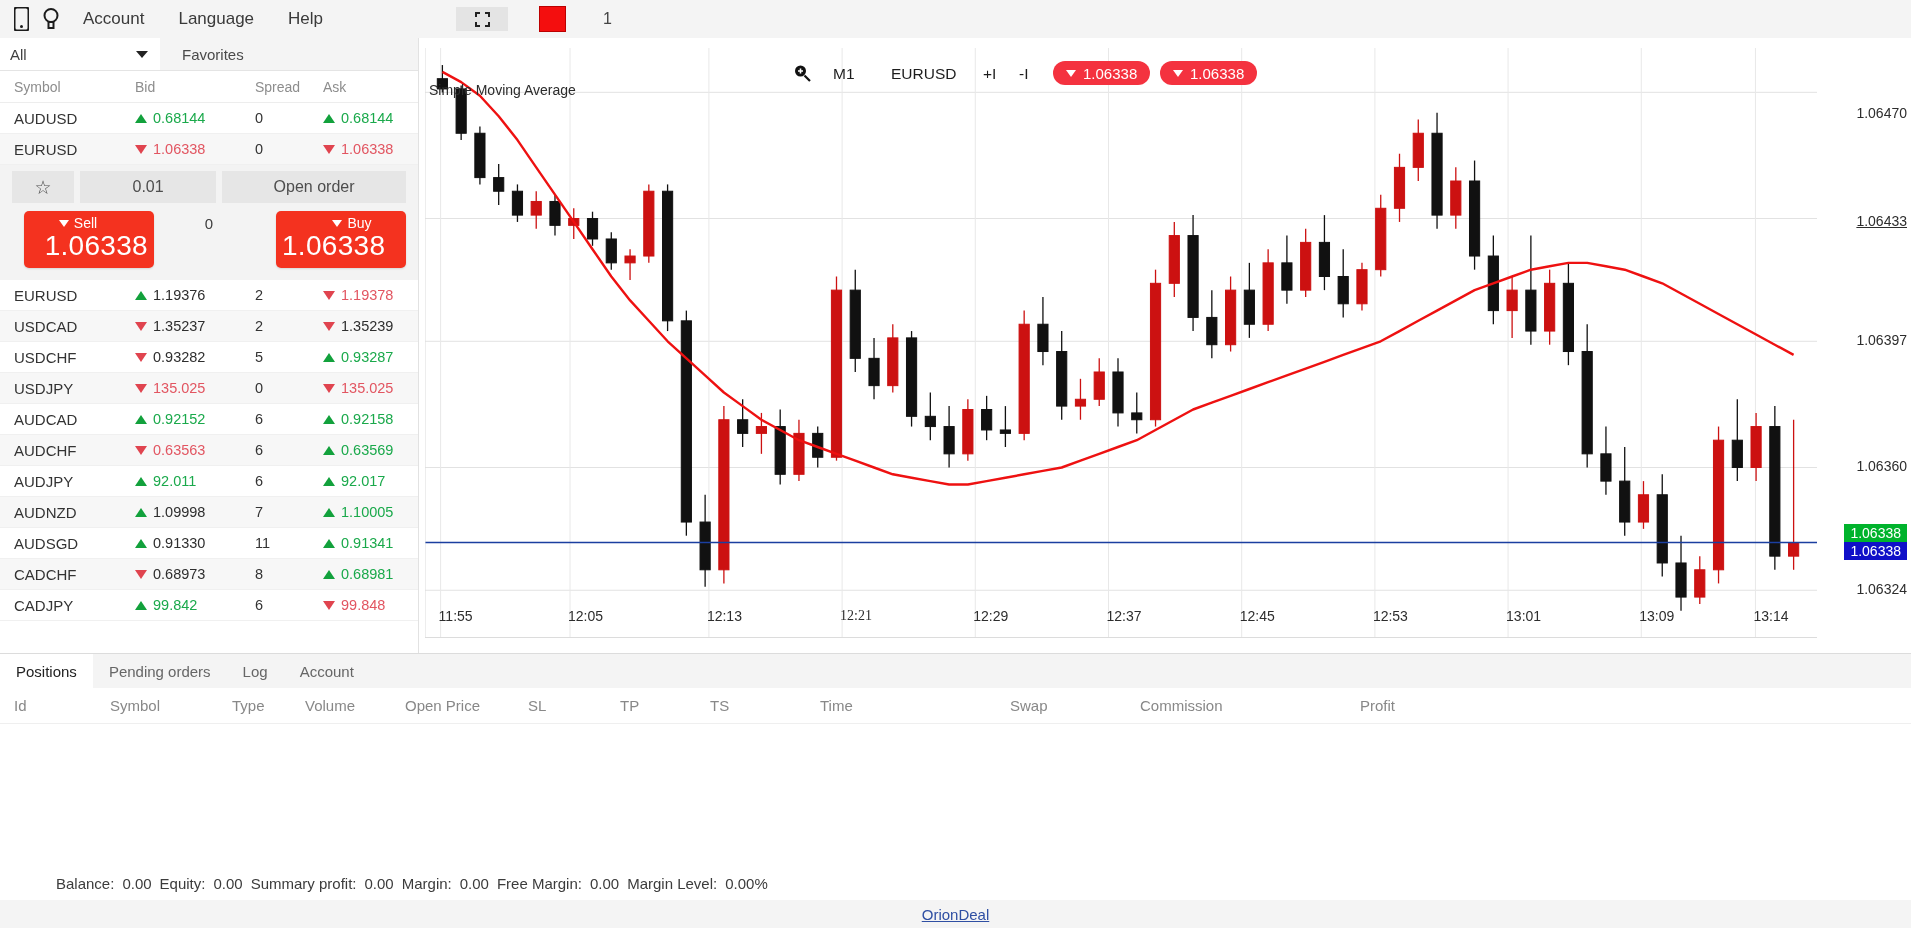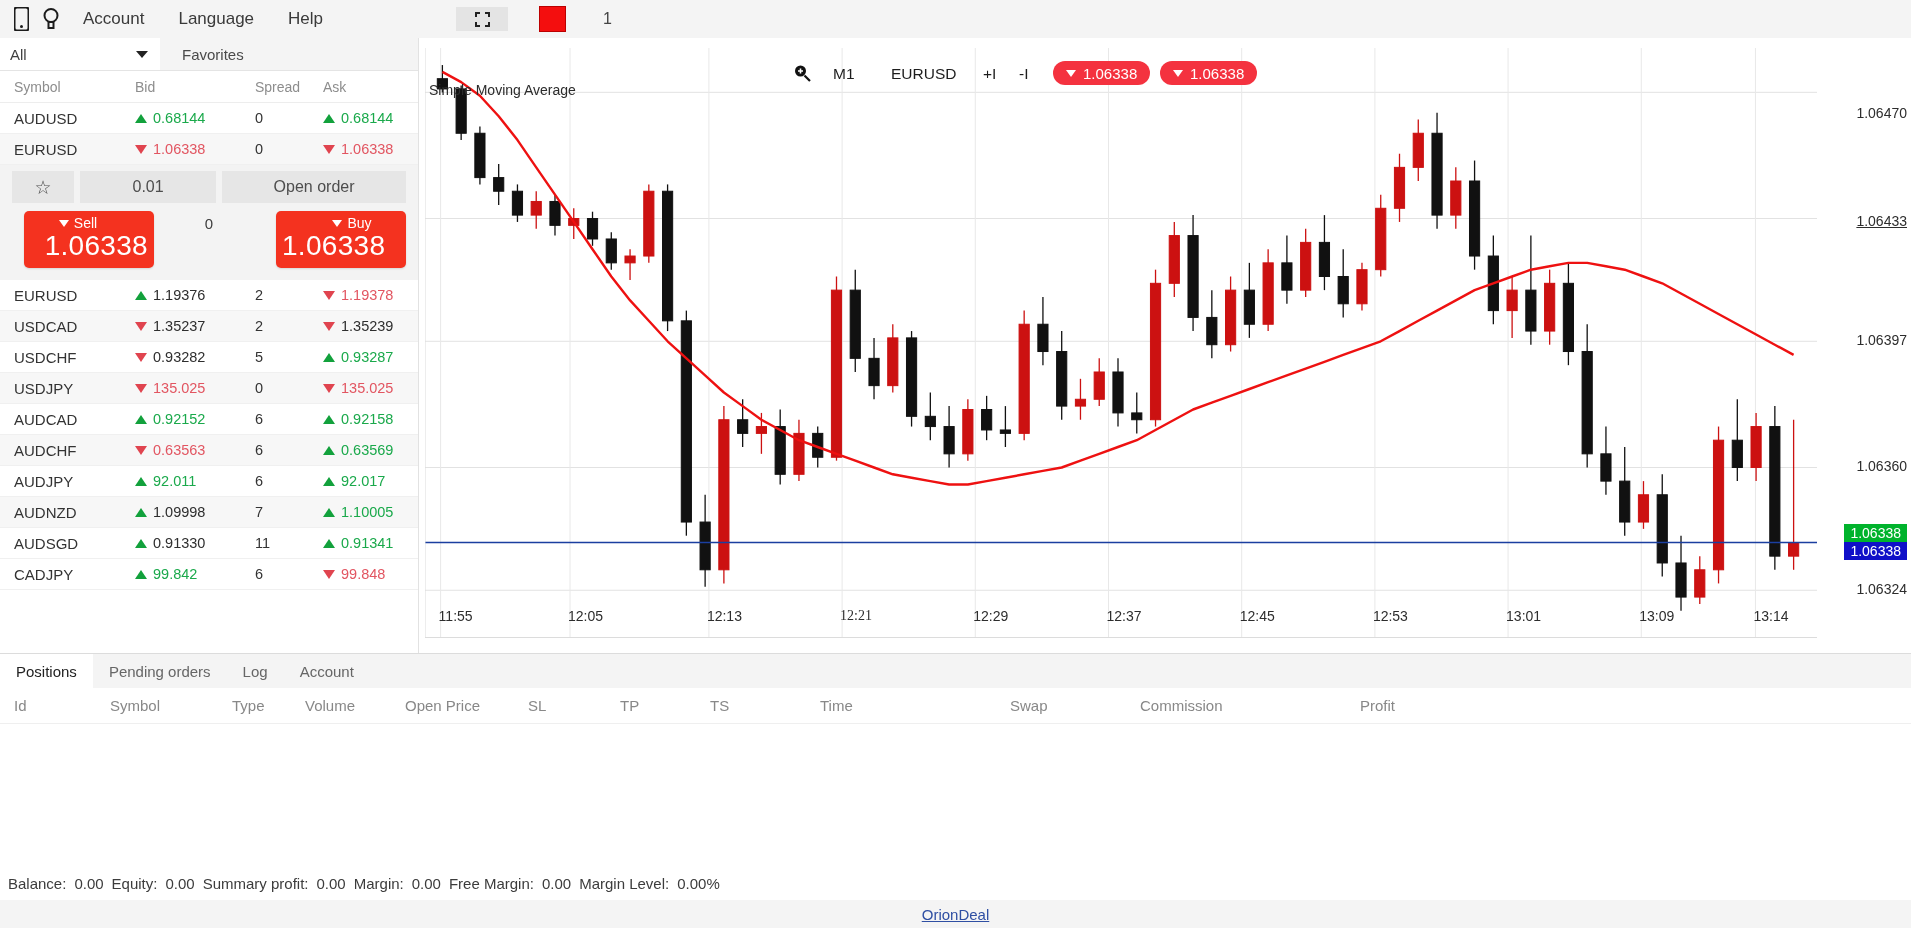--- a/index.html
+++ b/index.html
@@ -111,21 +111,21 @@
   .xaxis { position:absolute; left:425px; top:608px; width:1486px; height:30px; }
   .xlab { position:absolute; font-size:14px; color:#2d2d2d; }
 
   
   .bottompanel { position:absolute; left:0; top:653px; width:1911px; height:236px; background:#fff; border-top:1px solid #dcdcdc; }
   .btabs { display:flex; height:34px; background:#f4f4f4; align-items:stretch; }
   .btab { padding:0 16px; display:flex; align-items:center; font-size:15px; color:#666; cursor:pointer; }
   .btab.active { background:#fff; color:#222; }
   .bhead { display:flex; height:36px; align-items:center; font-size:15px; color:#888; border-bottom:1px solid #efefef; }
 
-  .statusbar { position:absolute; left:0; top:866px; width:1911px; height:34px; display:flex; align-items:center; font-size:15px; color:#3c3c3c; }
+  .statusbar { position:absolute; left:0; top:866px; width:1911px; height:34px; display:flex; align-items:center; font-size:15px; color:#3c3c3c;padding-left:48px; }
   .statusbar span { margin-right:8px; white-space:nowrap; }
   .st-pad { padding-left:8px; }
 
   .footer { position:absolute; left:0; top:900px; width:1911px; height:28px; background:#f4f4f4; display:flex; align-items:center; justify-content:center; }
   .footer a { font-size:15px; color:#2f4fa3; text-decoration:underline; cursor:pointer; }
 
   
   .wm { position:absolute; opacity:.085; pointer-events:none; font-weight:bold; color:#7a7a7a;
         font-size:46px; letter-spacing:1px; font-family:"DejaVu Sans", sans-serif; }
   .wm .dot { color:#d9b430; }
@@ -260,20 +260,26 @@
           <div class="c-sym">AUDNZD</div>
           <div class="c-bid"><span class="val t-dark"><span class="arr-up"></span>1.09998</span></div>
           <div class="c-spr">7</div>
           <div class="c-ask"><span class="val left t-green"><span class="arr-up"></span>1.10005</span></div>
         </div>
         <div class="qrow">
           <div class="c-sym">AUDSGD</div>
           <div class="c-bid"><span class="val t-dark"><span class="arr-up"></span>0.91330</span></div>
           <div class="c-spr">11</div>
           <div class="c-ask"><span class="val left t-green"><span class="arr-up"></span>0.91341</span></div>
+        </div>
+        <div class="qrow odd">
+          <div class="c-sym">CADCHF</div>
+          <div class="c-bid"><span class="val t-dark"><span class="arr-dn"></span>0.68973</span></div>
+          <div class="c-spr">8</div>
+          <div class="c-ask"><span class="val left t-green"><span class="arr-up"></span>0.68981</span></div>
         </div>
         <div class="qrow">
           <div class="c-sym">CADJPY</div>
           <div class="c-bid"><span class="val t-green"><span class="arr-up"></span>99.842</span></div>
           <div class="c-spr">6</div>
           <div class="c-ask"><span class="val left t-red"><span class="arr-dn"></span>99.848</span></div>
         </div>
       </div>
   </div>
 

